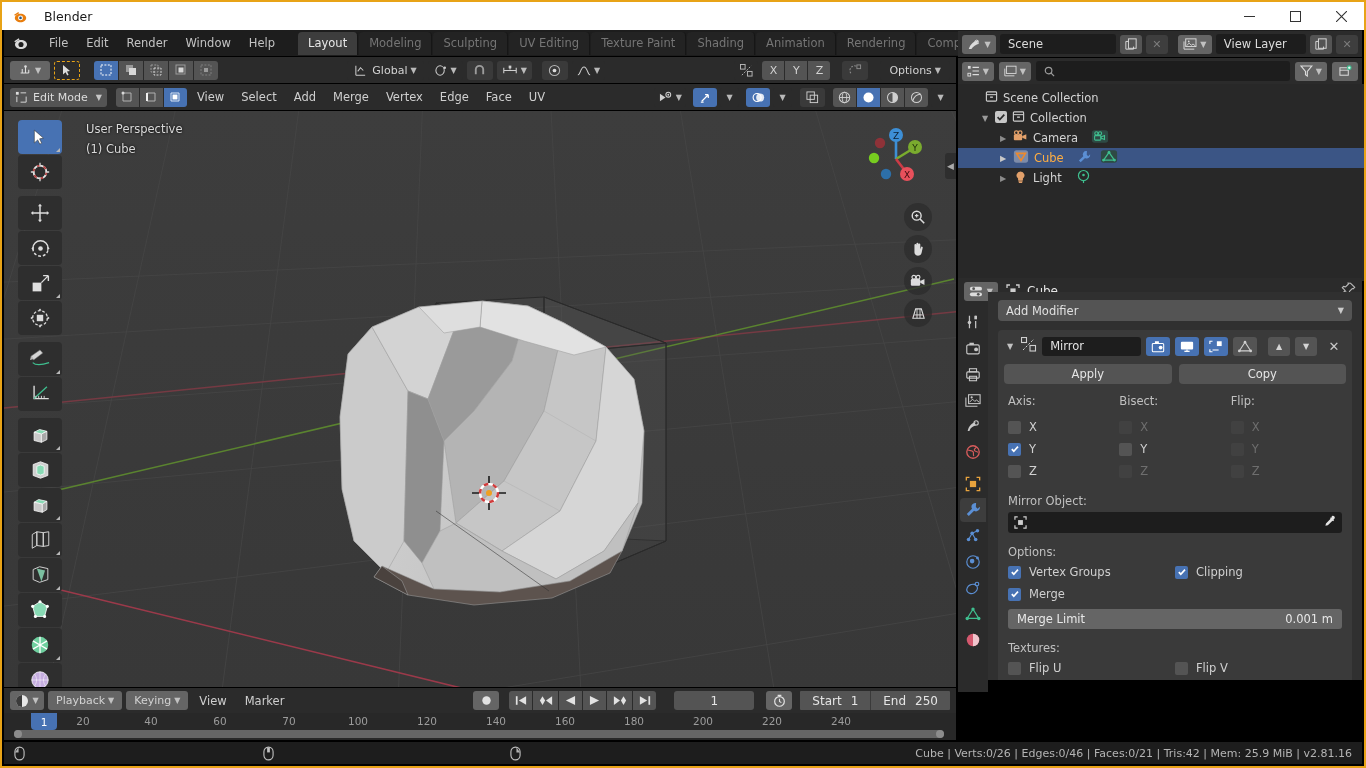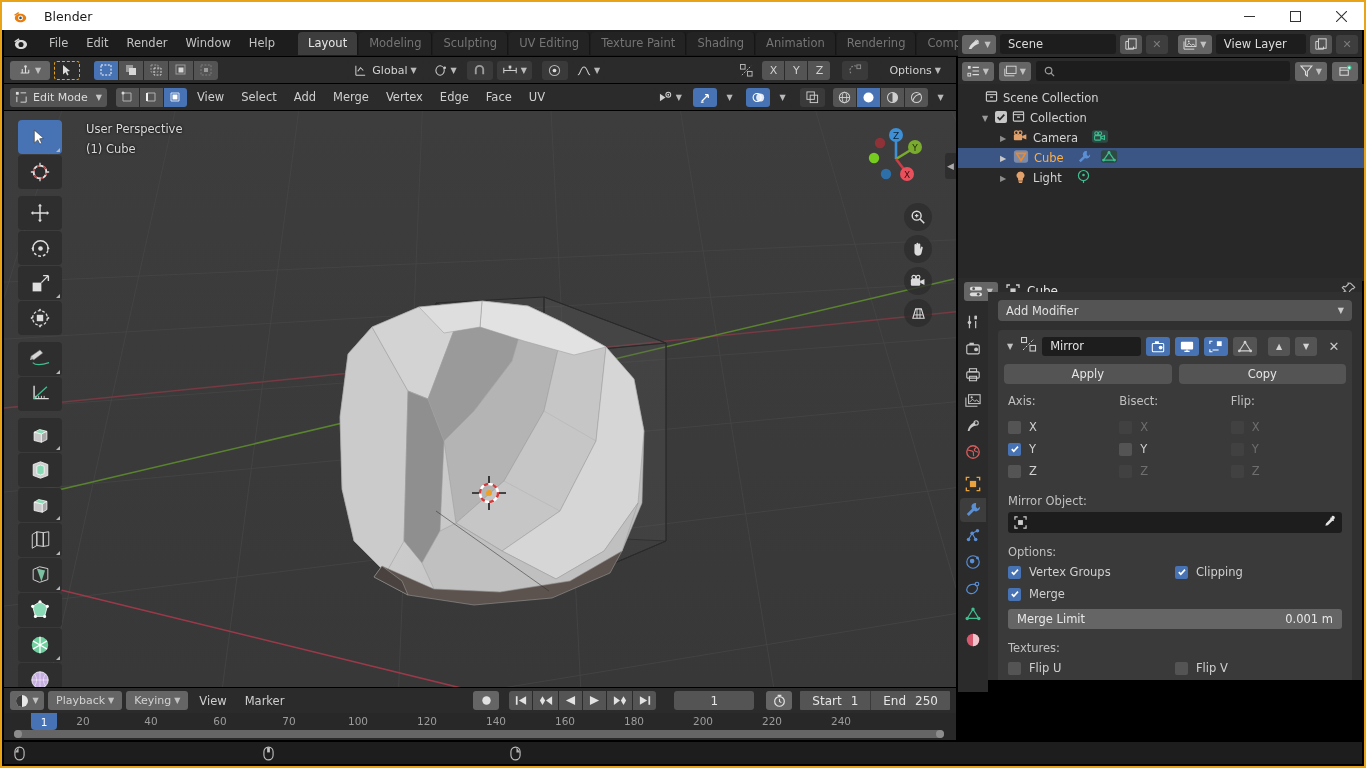--- a/index.html
+++ b/index.html
@@ -1359,16 +1359,17 @@
             <rect x="4.5" y="1.6" width="3" height="5.2" fill="#c2c2c2"></rect>
           </svg>
       </span>
       <span class="mh" style="margin-left:236px">
         <svg width="11" height="15" viewBox="0 0 12 16">
             <rect x="1" y="1" width="10" height="14" rx="5" fill="none" stroke="#c2c2c2" stroke-width="1.2"></rect>
             <path d="M11 7H7V1.3" fill="#c2c2c2" opacity=".9"></path>
           </svg>
       </span>
     </div>
+    <div class="status-right">Cube | Verts:0/26 | Edges:0/46 | Faces:0/21 | Tris:42 | Mem: 25.9 MiB | v2.81.16</div>
   </div>
 
   <div class="win-border"></div>
 </div>
 
 </body></html>

